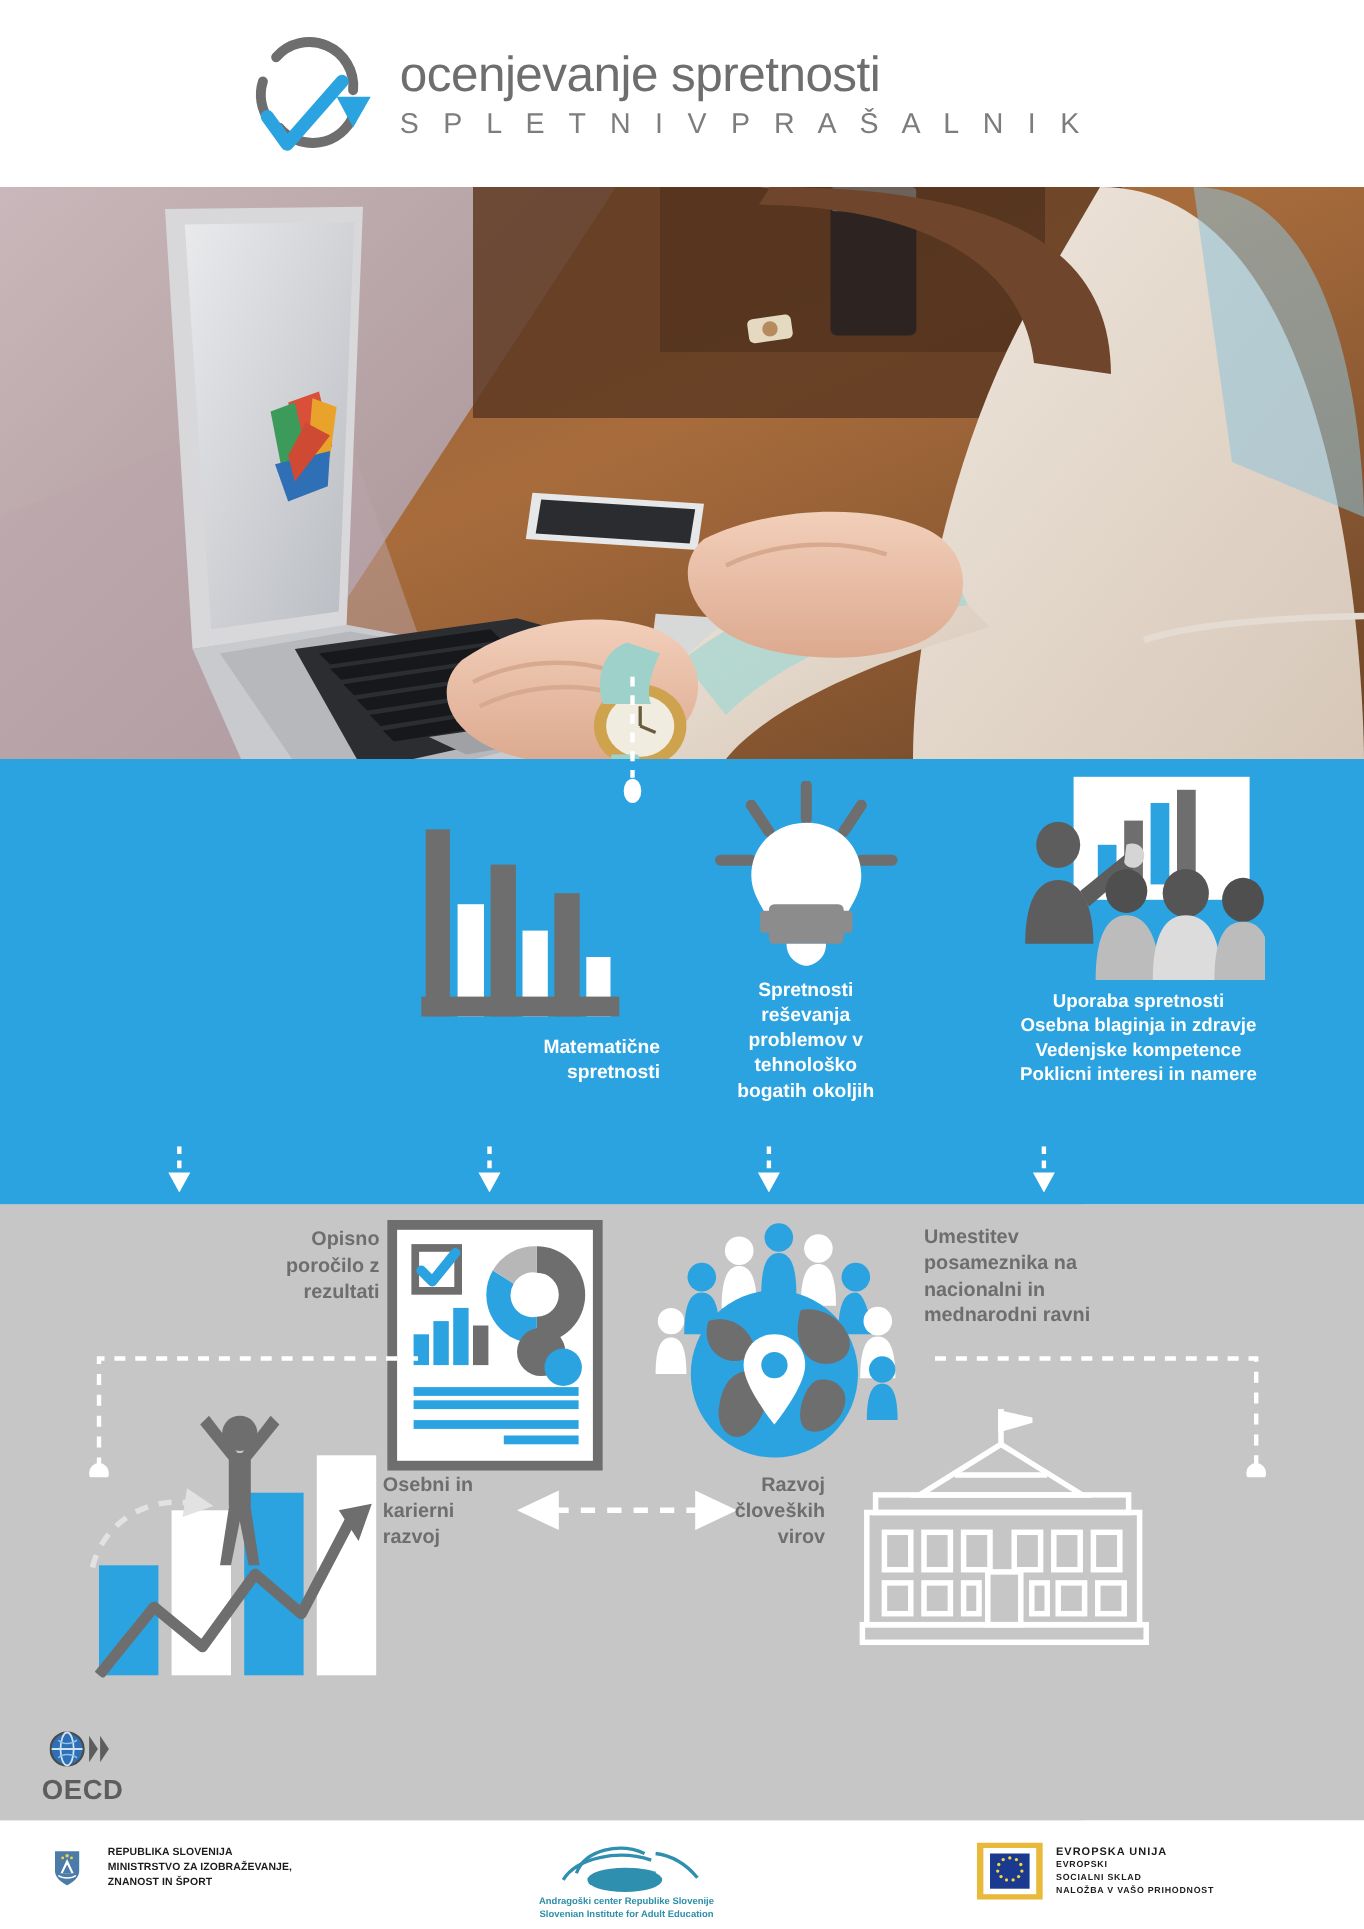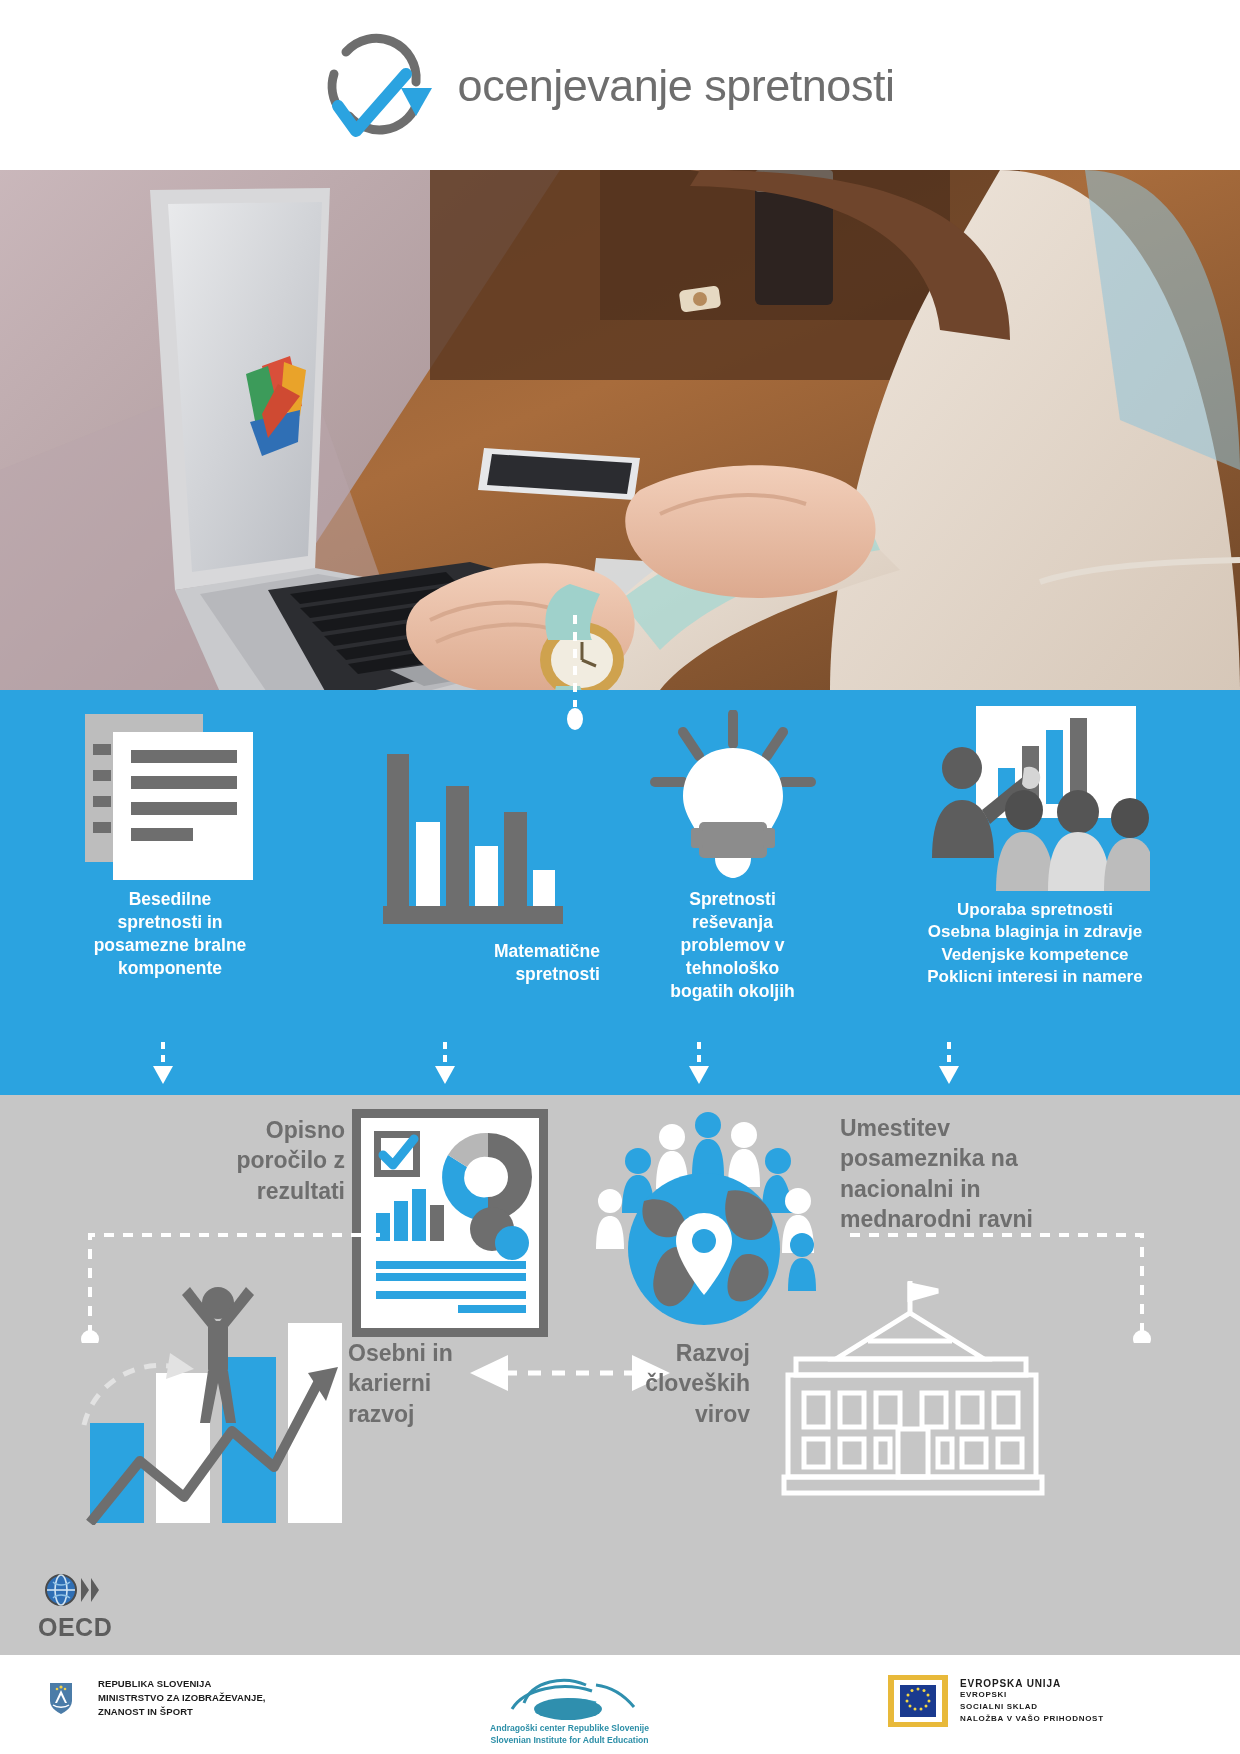--- a/index.html
+++ b/index.html
@@ -52,21 +52,21 @@
     position: absolute; width: 26px; height: 42px;
   }
 
   
   .gray-band {
     position: absolute; left: 0; top: 1095px; width: 1240px; height: 560px;
     background: #c6c6c6;
   }
   .g-label {
     position: absolute; color: #6e6e6e; font-weight: bold;
-    font-size: 23px; line-height: 1.32; white-space: pre-line;
+    font-size: 18px; line-height: 1.32; white-space: pre-line;
   }
 
   
   .footer {
     position: absolute; left: 0; top: 1655px; width: 1240px; height: 99px;
     background: #ffffff; display: flex; align-items: center;
   }
   .f-item { position: absolute; display: flex; align-items: center; gap: 10px; }
   .f-rs-text { font-size: 9.5px; font-weight: bold; color: #1b1b1b; line-height: 1.45; letter-spacing: 0.1px; }
   .f-acs-text { font-size: 8.6px; font-weight: bold; color: #2d8fa8; line-height: 1.35; text-align: center; }
@@ -87,20 +87,21 @@
         <svg width="120" height="110" viewBox="0 0 120 110">
           <path d="M30 22 A40 40 0 0 1 100 52" fill="none" stroke="#6e6e6e" stroke-width="9" stroke-linecap="round"></path>
           <path d="M100 76 A40 40 0 0 1 33 86" fill="none" stroke="#6e6e6e" stroke-width="9" stroke-linecap="round"></path>
           <path d="M18 44 A40 40 0 0 0 24 80" fill="none" stroke="#6e6e6e" stroke-width="9" stroke-linecap="round"></path>
           <polygon points="85,58 116,58 100,86" fill="#2ba3e0"></polygon>
           <path d="M22 76 L40 101 L90 44" fill="none" stroke="#2ba3e0" stroke-width="12" stroke-linecap="round" stroke-linejoin="round"></path>
         </svg>
       </div>
       <div class="logo-text">
         <div class="logo-title">ocenjevanje spretnosti</div>
+        <div class="logo-sub">S P L E T N I   V P R A Š A L N I K</div>
       </div>
     </div>
   </div>
 
   <div class="hero">
     <svg width="1240" height="520" viewBox="0 0 1240 520">
       <defs>
         <linearGradient id="deskg" x1="0" y1="0" x2="1" y2="1">
           <stop offset="0%" stop-color="#8a5a33"></stop>
           <stop offset="45%" stop-color="#a86c3c"></stop>
@@ -199,44 +200,20 @@
     </svg>
   </div>
 
   <div class="blue-band">
 
     <svg style="position:absolute;left:550px;top:-75px;" width="50" height="120">
       <line x1="25" y1="0" x2="25" y2="92" stroke="#ffffff" stroke-width="4" stroke-dasharray="9 8"></line>
       <ellipse cx="25" cy="104" rx="8" ry="11" fill="#ffffff"></ellipse>
     </svg>
 
-    <div class="bcol" style="left:30px; top:20px; width:280px;">
-      <div class="icon" style="width:190px;height:170px;">
-        <svg width="190" height="170" viewBox="0 0 190 170">
-          <rect x="10" y="4" width="118" height="148" fill="#bdbdbd"></rect>
-          <rect x="38" y="22" width="140" height="148" fill="#ffffff"></rect>
-          <g fill="#6e6e6e">
-            <rect x="18" y="34" width="18" height="11"></rect>
-            <rect x="18" y="60" width="18" height="11"></rect>
-            <rect x="18" y="86" width="18" height="11"></rect>
-            <rect x="18" y="112" width="18" height="11"></rect>
-          </g>
-          <g fill="#6e6e6e">
-            <rect x="56" y="40" width="106" height="13"></rect>
-            <rect x="56" y="66" width="106" height="13"></rect>
-            <rect x="56" y="92" width="106" height="13"></rect>
-            <rect x="56" y="118" width="62" height="13"></rect>
-          </g>
-        </svg>
-      </div>
-      <div class="label">Besedilne
-spretnosti in
-posamezne bralne
-komponente</div>
-    </div>
 
     <div class="bcol" style="left:320px; top:52px; width:280px;text-align:right;">
       <div class="icon" style="width:220px;height:190px;">
         <svg width="220" height="190" viewBox="0 0 220 190">
           <rect x="37" y="12" width="22" height="170" fill="#6e6e6e"></rect>
           <rect x="66" y="80" width="24" height="102" fill="#ffffff"></rect>
           <rect x="96" y="44" width="23" height="138" fill="#6e6e6e"></rect>
           <rect x="125" y="104" width="23" height="78" fill="#ffffff"></rect>
           <rect x="154" y="70" width="23" height="112" fill="#6e6e6e"></rect>
           <rect x="183" y="128" width="22" height="54" fill="#ffffff"></rect>

